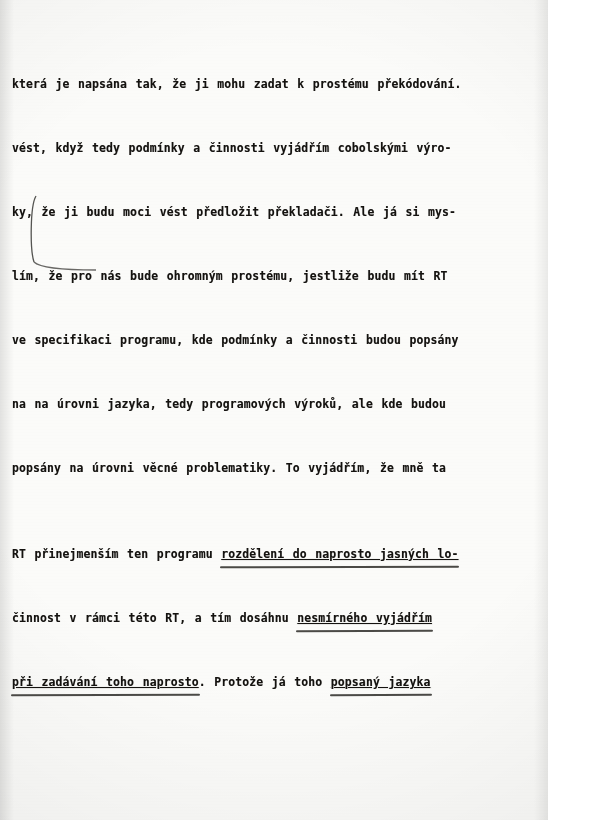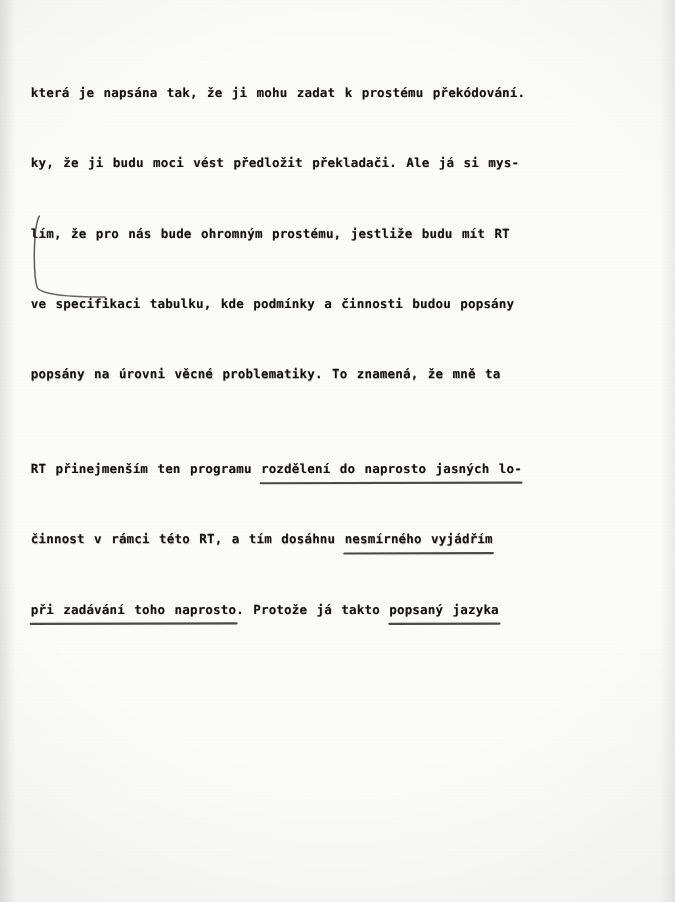--- a/index.html
+++ b/index.html
@@ -8,25 +8,25 @@
     background: #ffffff;
   }
   body {
     width: 614px;
     height: 820px;
     overflow: hidden;
     font-family: "DejaVu Sans Mono", monospace;
   }
   .page {
     position: relative;
-    width: 614px;
+    width: 548px;
     height: 820px;
     background: #fbfbf9;
     box-sizing: border-box;
-    padding: 10px 18px 10px 28px;
+    padding: 10px 18px 10px 12px;
     
     background-image:
       radial-gradient(circle at 50% 45%, rgba(0,0,0,0.0) 60%, rgba(0,0,0,0.045) 100%);
   }
   .scan-texture {
     position: absolute;
     inset: 0;
     pointer-events: none;
     opacity: 0.35;
     background-image:
@@ -48,20 +48,21 @@
   .line {
     display: block;
     position: relative;
     height: 21.35px;
     white-space: pre;
   }
   
   .ul {
     position: relative;
     display: inline-block;
+    text-decoration: underline;
   }
   .ul::after {
     content: "";
     position: absolute;
     left: -1px;
     right: -1px;
     bottom: -2.5px;
     height: 1.6px;
     background: #2b2a27;
     border-radius: 1px;
@@ -93,28 +94,30 @@
 </head>
 <body>
 
 <div class="page">
   <div class="edge-shadow left"></div>
   <div class="edge-shadow right"></div>
 
   <div class="body-text">
 
     <span class="line">která je napsána tak, že ji mohu zadat k prostému překódování.</span>
+    <span class="line">vést, když tedy podmínky a činnosti vyjádřím cobolskými výro-</span>
     <span class="line">ky, že ji budu moci vést předložit překladači. Ale já si mys-</span>
     <span class="line">lím, že pro nás bude ohromným prostému, jestliže budu mít RT</span>
-    <span class="line">ve specifikaci tabulku, kde podmínky a činnosti budou popsány</span>
-    <span class="line">popsány na úrovni věcné problematiky. To znamená, že mně ta</span>
+    <span class="line">ve specifikaci programu, kde podmínky a činnosti budou popsány</span>
+    <span class="line">na na úrovni jazyka, tedy programových výroků, ale kde budou</span>
+    <span class="line">popsány na úrovni věcné problematiky. To vyjádřím, že mně ta</span>
 
     <span class="line"><span>RT přinejmenším ten programu </span><span class="ul">rozdělení do naprosto jasných lo-</span></span>
     <span class="line"><span>činnost v rámci této RT, a tím dosáhnu </span><span class="ul">nesmírného vyjádřím</span></span>
-    <span class="line"><span class="ul">při zadávání toho naprosto</span><span>. Protože já takto </span><span class="ul">popsaný jazyka</span></span>
+    <span class="line"><span class="ul">při zadávání toho naprosto</span><span>. Protože já toho </span><span class="ul">popsaný jazyka</span></span>
     
     
     
 
     
     
     
     
     
     

